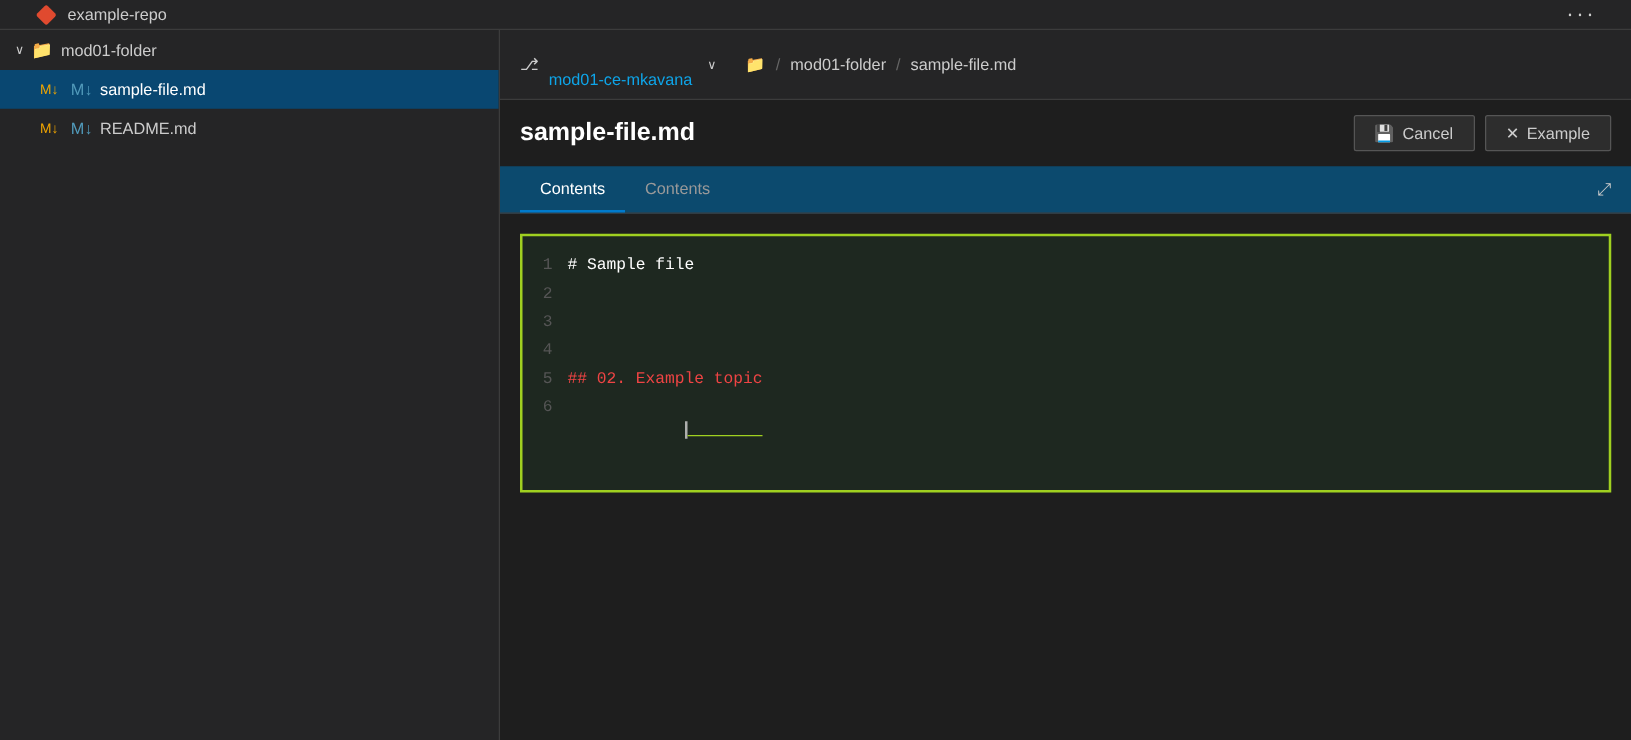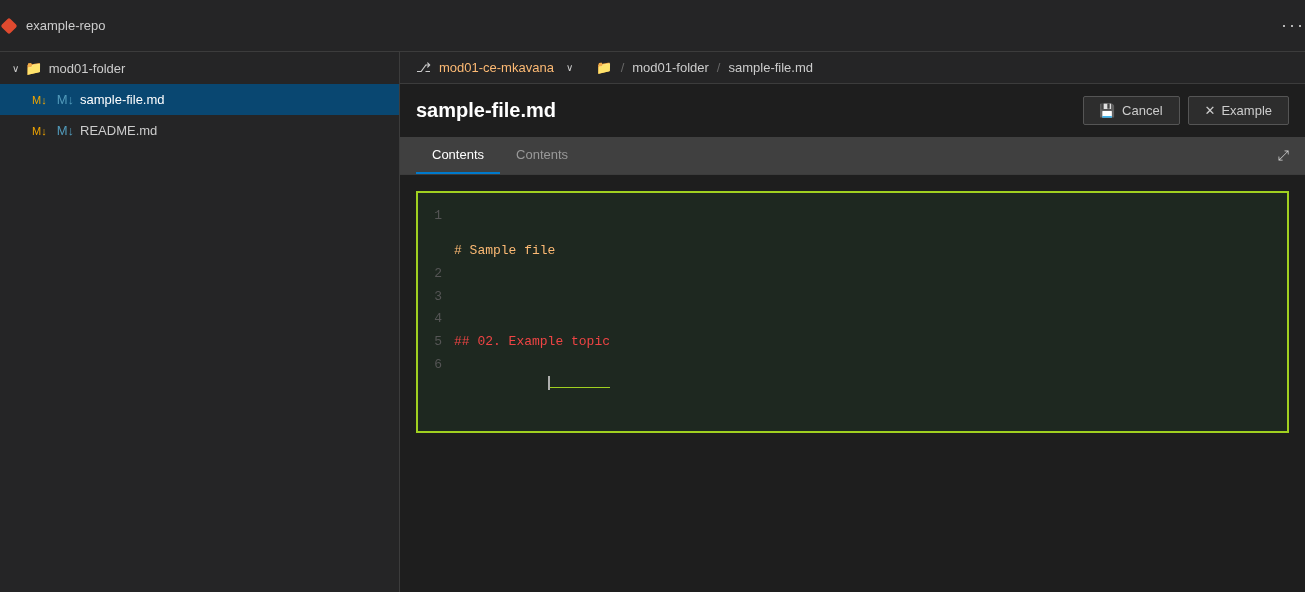--- a/index.html
+++ b/index.html
@@ -11,24 +11,24 @@
       width: 1305px;
       height: 592px;
       overflow: hidden;
       display: flex;
       flex-direction: column;
     }
 
     
     .top-bar {
       background: #252526;
-      height: 52px;
-      display: flex;
-      align-items: center;
-      padding: 0 0;
+      height: 24px;
+      display: flex;
+      align-items: center;
+      padding: 0 28px;
       border-bottom: 1px solid #3c3c3c;
       flex-shrink: 0;
     }
     .repo-icon {
       width: 18px;
       height: 18px;
       margin-right: 8px;
       flex-shrink: 0;
     }
     .repo-name {
@@ -104,21 +104,21 @@
     .breadcrumb-bar {
       display: flex;
       align-items: center;
       padding: 8px 16px;
       background: #252526;
       border-bottom: 1px solid #3c3c3c;
       gap: 8px;
       flex-shrink: 0;
     }
     .branch-icon { font-size: 13px; color: #cccccc; }
-    .branch-name { color: #fdba74; font-size: 13px; }
+    .branch-name { color: #0ea5e9; font-size: 13px; margin-top: 24px; }
     .branch-chevron { color: #cccccc; font-size: 10px; margin-left: 4px; }
     .breadcrumb-sep { color: #666; font-size: 13px; }
     .breadcrumb-folder-icon { font-size: 13px; color: #dcb67a; }
     .breadcrumb-item { color: #cccccc; font-size: 13px; }
 
     
     .file-title-bar {
       display: flex;
       align-items: center;
       padding: 12px 16px;
@@ -154,21 +154,21 @@
       padding: 6px 16px;
       cursor: pointer;
       font-size: 13px;
       border-radius: 2px;
     }
 
     
     .tabs-bar {
       display: flex;
       align-items: center;
-      background: #404040;
+      background: #0c4a6e;
       border-bottom: 1px solid #3c3c3c;
       padding: 0 16px;
       flex-shrink: 0;
     }
     .tab {
       padding: 10px 16px;
       cursor: pointer;
       font-size: 13px;
       color: #999;
       border-bottom: 2px solid transparent;
@@ -206,21 +206,21 @@
     }
     .line-num {
       color: #555;
       width: 36px;
       text-align: right;
       padding-right: 12px;
       flex-shrink: 0;
       user-select: none;
     }
     .line-content { color: #d4d4d4; white-space: pre; }
-    .code-heading1 { color: #fdba74; margin-top: 35px; }
+    .code-heading1 { color: #ffffff; }
     .code-heading2 { color: #ef4444; }
     .cursor-line {
       display: inline-flex;
       align-items: center;
     }
     .cursor {
       display: inline-block;
       width: 2px;
       height: 14px;
       background: #aeafad;

